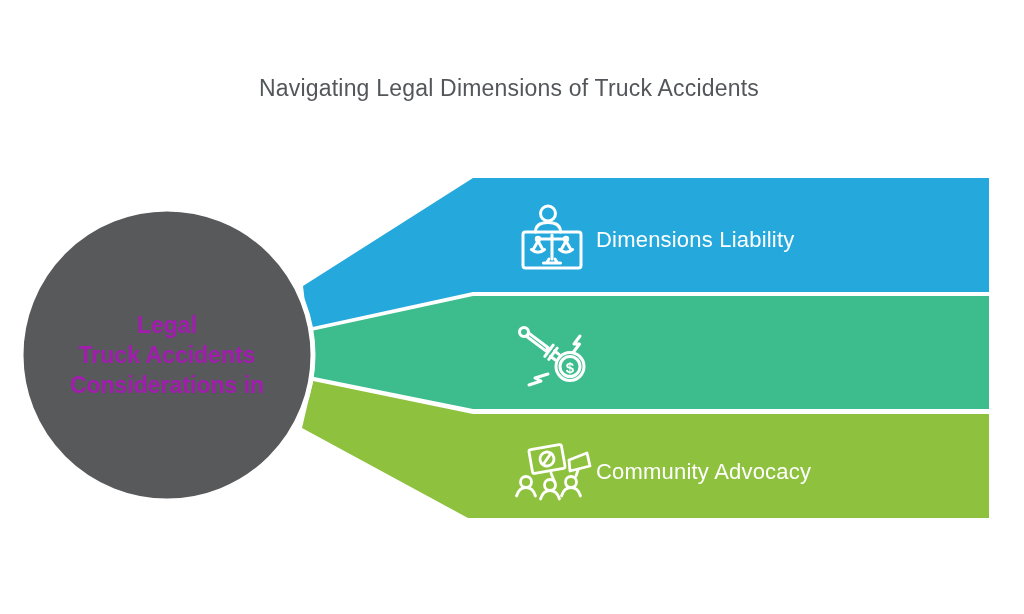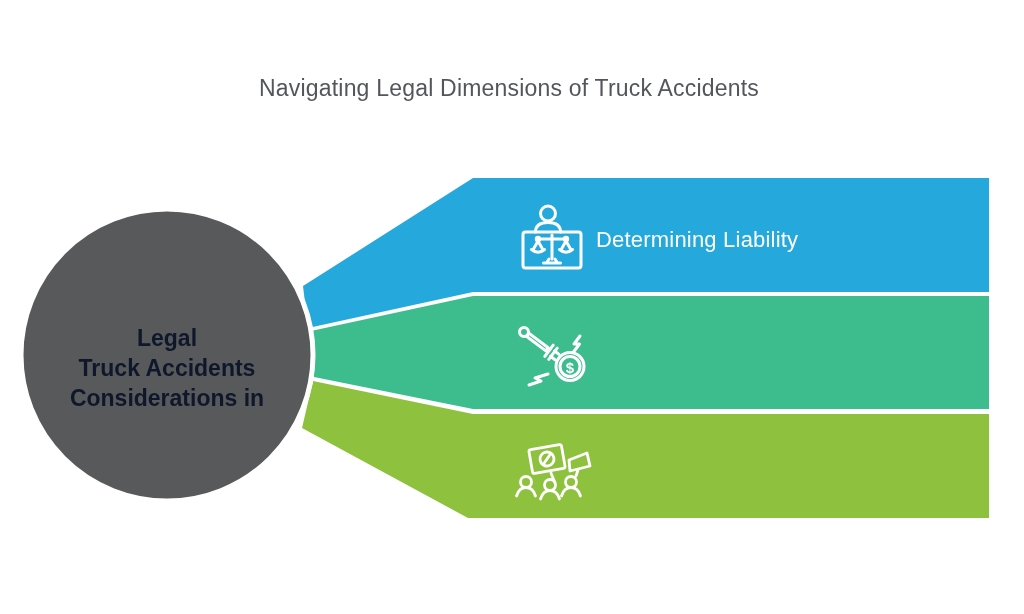--- a/index.html
+++ b/index.html
@@ -21,22 +21,22 @@
   .band-label {
     position: absolute; left: 596px;
     color: #FFFFFF; font-size: 22px; line-height: 25px;
     white-space: nowrap; letter-spacing: 0.2px;
   }
   .label-1 { top: 227px; }
   .label-2 { top: 342px; }
   .label-3 { top: 459px; }
   .circle-text {
     position: absolute; left: 47px; top: 310px; width: 240px;
-    text-align: center; color: #0f172a;
-    font-size: 23px; font-weight: bold; line-height: 30px; margin-top: 13px;
+    text-align: center; color: #a21caf;
+    font-size: 23px; font-weight: bold; line-height: 30px;
   }
   .circle-text span { display: block; }
   .icon-stroke { fill: none; stroke: #FFFFFF; stroke-width: 3; stroke-linecap: round; stroke-linejoin: round; }
   .icon-stroke-thin { fill: none; stroke: #FFFFFF; stroke-width: 2.8; stroke-linecap: round; stroke-linejoin: round; }
 </style>
 </head>
 <body>
 
 <div class="stage">
 
@@ -94,15 +94,16 @@
       <path d="M 47.5 59 Q 50 50.5 57 50.5 Q 64 50.5 66.5 59"></path>
     </g>
   </svg>
 
   <div class="circle-text">
     <span>Legal</span>
     <span>Truck Accidents</span>
     <span>Considerations in</span>
   </div>
 
-  <div class="band-label label-1">Determining Liability</div>
+  <div class="band-label label-1">Dimensions Liability</div>
+  <div class="band-label label-3">Community Advocacy</div>
 
 </div>
 
 </body></html>

